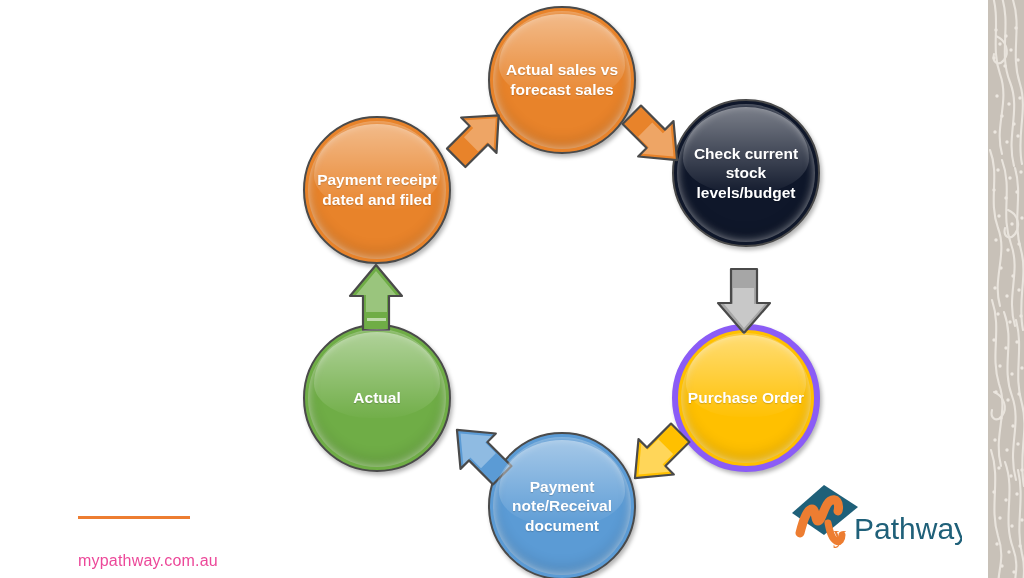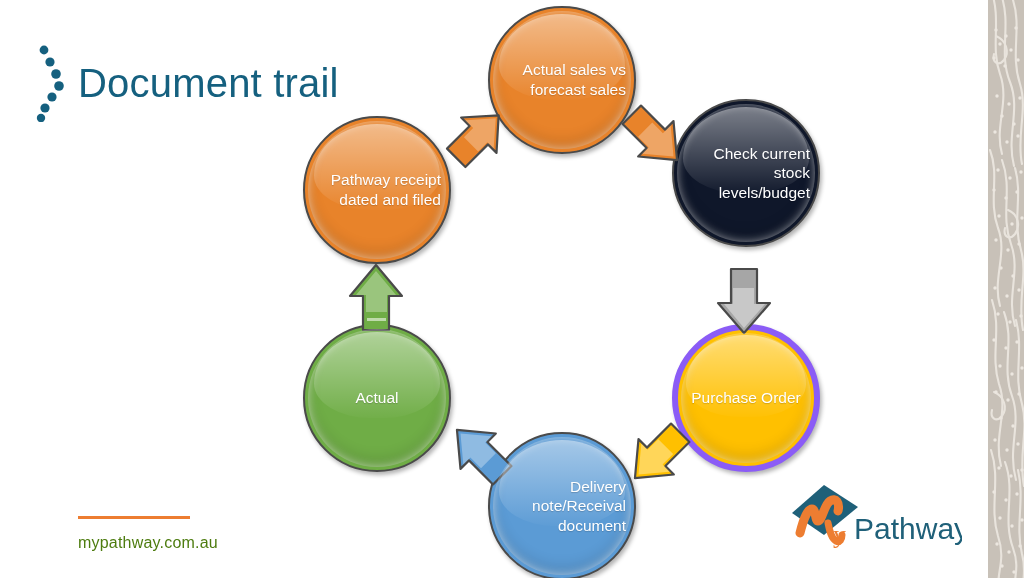--- a/index.html
+++ b/index.html
@@ -23,23 +23,24 @@
   #dot-logo{width:34px;height:78px;}
   #page-title{
     font-size:40px;font-weight:400;color:#15607F;letter-spacing:0.2px;
     line-height:1;white-space:nowrap;
   }
 
   
   .node{
     position:absolute;border-radius:50%;
     display:flex;align-items:center;justify-content:center;
-    text-align:right;color:#ffffff;font-size:15.5px;line-height:1.26;
+    text-align:center;color:#ffffff;font-size:15.5px;line-height:1.26;
     box-sizing:border-box;
     box-shadow:2px 3px 4px rgba(0,0,0,.30);
+    font-weight:bold;
   }
   .node .lbl{position:relative;z-index:3;padding:0 8px;text-shadow:0 1px 1px rgba(0,0,0,.18);}
   
   .node:after{
     content:"";position:absolute;left:6%;top:4%;width:88%;height:60%;
     border-radius:50% 50% 45% 45%/60% 60% 40% 40%;
     background:linear-gradient(to bottom,rgba(255,255,255,.45),rgba(255,255,255,.02));
     pointer-events:none;z-index:2;
   }
   
@@ -61,68 +62,52 @@
   .arrow{position:absolute;}
   #arrow-1{left:443px;top:100px;width:66px;height:76px;}
   #arrow-2{left:616px;top:96px; width:74px;height:80px;}
   #arrow-3{left:706px;top:264px;width:76px;height:74px;}
   #arrow-4{left:621px;top:414px;width:76px;height:80px;}
   #arrow-5{left:443px;top:414px;width:76px;height:80px;}
   #arrow-6{left:338px;top:260px;width:76px;height:76px;}
 
   
   #footer-rule{position:absolute;left:78px;top:516px;width:112px;height:3px;background:#ED7D31;}
-  #footer-url{position:absolute;left:78px;top:534px;font-size:16px;color:#4d7c0f;letter-spacing:.2px;}
+  #footer-url{position:absolute;left:78px;top:552px;font-size:16px;color:#ec4899;letter-spacing:.2px;}
 
   #brand-logo{position:absolute;left:786px;top:483px;width:176px;height:66px;}
 </style>
 </head>
 <body>
 
 <div id="slide">
 
-  <div id="header">
-    <span id="dot-logo">
-      <svg viewBox="0 0 34 78" width="34" height="78" aria-hidden="true">
-        <g fill="#15607F">
-          <circle cx="10" cy="6" r="4.4"></circle>
-          <circle cx="16" cy="18" r="4.6"></circle>
-          <circle cx="22" cy="30" r="4.8"></circle>
-          <circle cx="25" cy="42" r="4.8"></circle>
-          <circle cx="18" cy="53" r="4.6"></circle>
-          <circle cx="11" cy="64" r="4.6"></circle>
-          <circle cx="7" cy="74" r="4.2"></circle>
-        </g>
-      </svg>
-    </span>
-    <span id="page-title">Document trail</span>
-  </div>
 
   <div class="node" id="node-sales">
     <span class="lbl">Actual sales vs forecast sales</span>
   </div>
 
   <div class="node" id="node-stock">
     <span class="lbl">Check current stock levels/budget</span>
   </div>
 
   <div class="node" id="node-po">
     <span class="lbl">Purchase Order</span>
   </div>
 
   <div class="node" id="node-delivery">
-    <span class="lbl">Delivery note/Receival document</span>
+    <span class="lbl">Payment note/Receival document</span>
   </div>
 
   <div class="node" id="node-invoice">
     <span class="lbl">Actual</span>
   </div>
 
   <div class="node" id="node-payment">
-    <span class="lbl">Pathway receipt dated and filed</span>
+    <span class="lbl">Payment receipt dated and filed</span>
   </div>
 
   <div class="arrow" id="arrow-1">
     <svg viewBox="0 0 66 76" width="66" height="76" aria-hidden="true">
       <g transform="rotate(45 33 38)">
         <path d="M33 6 L58 34 L46 34 L46 66 L20 66 L20 34 L8 34 Z" fill="#E8832A" stroke="#4a4a4a" stroke-width="2.2" stroke-linejoin="round"></path>
         <path d="M33 10 L53 33 L44 33 L44 46 L24 46 L24 33 L13 33 Z" fill="rgba(255,255,255,.28)"></path>
       </g>
     </svg>
   </div>

